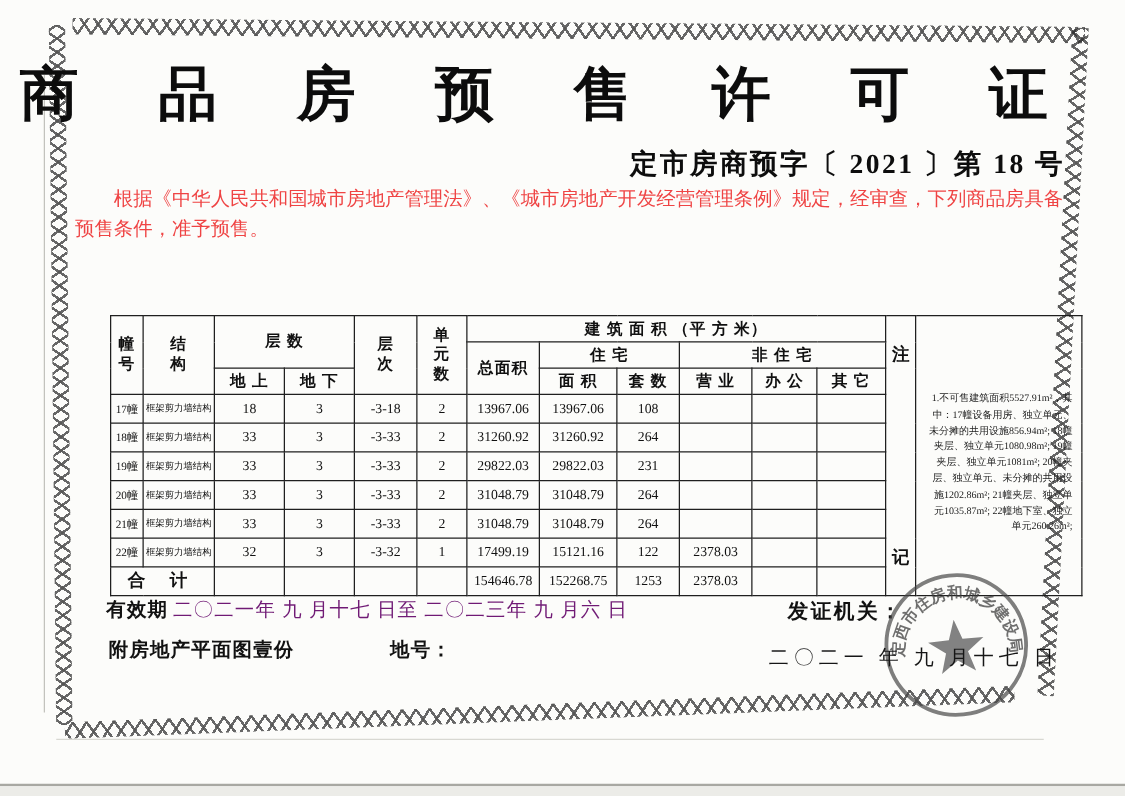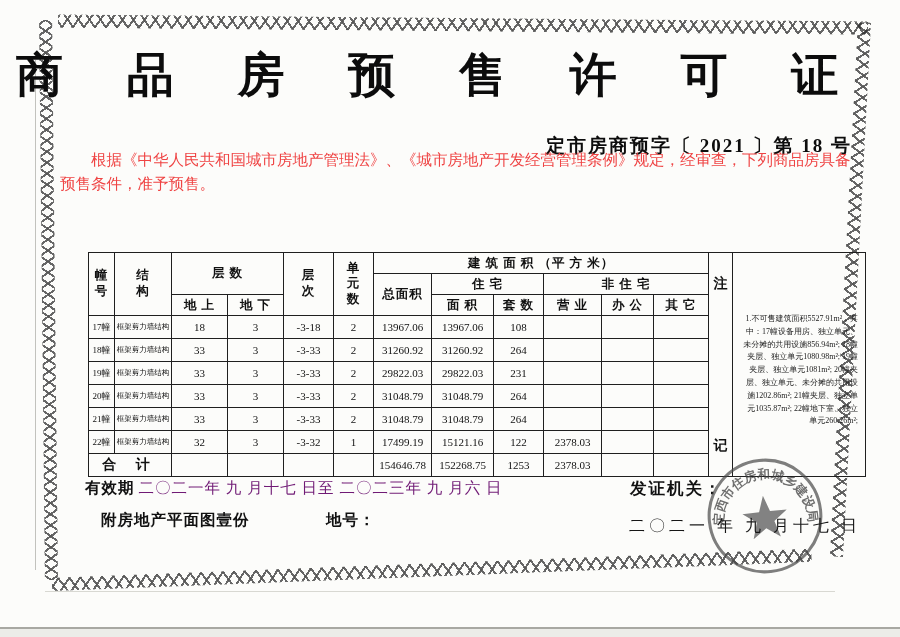--- a/index.html
+++ b/index.html
@@ -24,21 +24,21 @@
   #chain-right{left:858px;top:22px;height:535px;transform-origin:top left;transform:rotate(3deg);}
   #chain-bottom{left:52px;top:578px;width:760px;transform-origin:left center;transform:rotate(-2.2deg);}
   
   .artifact-vline{position:absolute;left:35px;top:60px;width:1px;height:510px;background:#c2c2bd;}
   .artifact-fold{position:absolute;left:45px;top:591px;width:790px;height:1px;background:#d8d8d2;}
   .artifact-edge{position:absolute;left:0;top:627px;width:900px;height:2px;background:#a8a8a2;}
   .artifact-bottom{position:absolute;left:0;top:629px;width:900px;height:8px;background:#ecece8;}
   
   .title{position:absolute;left:0;top:44px;width:880px;text-align:center;
     font-size:47px;font-weight:bold;letter-spacing:26px;color:#0c0c0c;}
-  .doc-number{position:absolute;right:48px;top:133px;font-size:19px;font-weight:bold;
+  .doc-number{position:absolute;right:48px;top:116px;font-size:22px;font-weight:bold;
     letter-spacing:2px;color:#0d0d0d;}
   .intro{position:absolute;left:60px;top:148px;width:800px;font-size:15.5px;line-height:1.55;
     text-indent:2em;color:#ef4444;}
   
   table{border-collapse:collapse;table-layout:fixed;}
   td{border:1px solid #1f1f1f;text-align:center;vertical-align:middle;
      padding:0 2px;overflow:hidden;}
   .info-table{position:absolute;left:88px;top:201px;width:772px;}
   .info-table td{height:23px;font-size:13px;}
   .info-label{font-weight:bold;font-size:14px;letter-spacing:2px;}
@@ -55,21 +55,21 @@
   .note-label-inner{display:flex;flex-direction:column;justify-content:space-between;
      height:180px;padding:14px 0;font-weight:bold;font-size:14px;}
   .note-cell{vertical-align:top;text-align:right;}
   .note-text{padding:60px 5px 4px 6px;font-size:8px;line-height:1.6;color:#222;
      font-family:"Liberation Serif","DejaVu Serif",serif;}
   
   .footer-line1{position:absolute;left:85px;top:478px;width:780px;font-size:15.5px;}
   .validity-label{font-weight:bold;letter-spacing:1px;}
   .validity-value{letter-spacing:1px;color:#701a75;}
   .issuer-label{position:absolute;left:545px;top:0;font-weight:bold;font-size:16.5px;letter-spacing:2px;}
-  .footer-line2{position:absolute;left:101px;top:510px;width:780px;font-size:15.5px;}
+  .footer-line2{position:absolute;left:87px;top:510px;width:780px;font-size:15.5px;}
   .attachment{font-weight:bold;letter-spacing:1px;}
   .plot-label{position:absolute;left:225px;top:0;font-weight:bold;letter-spacing:1px;}
   .issue-date{position:absolute;left:528px;top:6px;font-size:16px;letter-spacing:4px;
      color:#161616;z-index:6;}
   
   .seal{position:absolute;left:699px;top:450px;width:132px;height:132px;z-index:5;
      transform:rotate(-6deg);opacity:.82;}
 </style>
 </head>
 <body>

